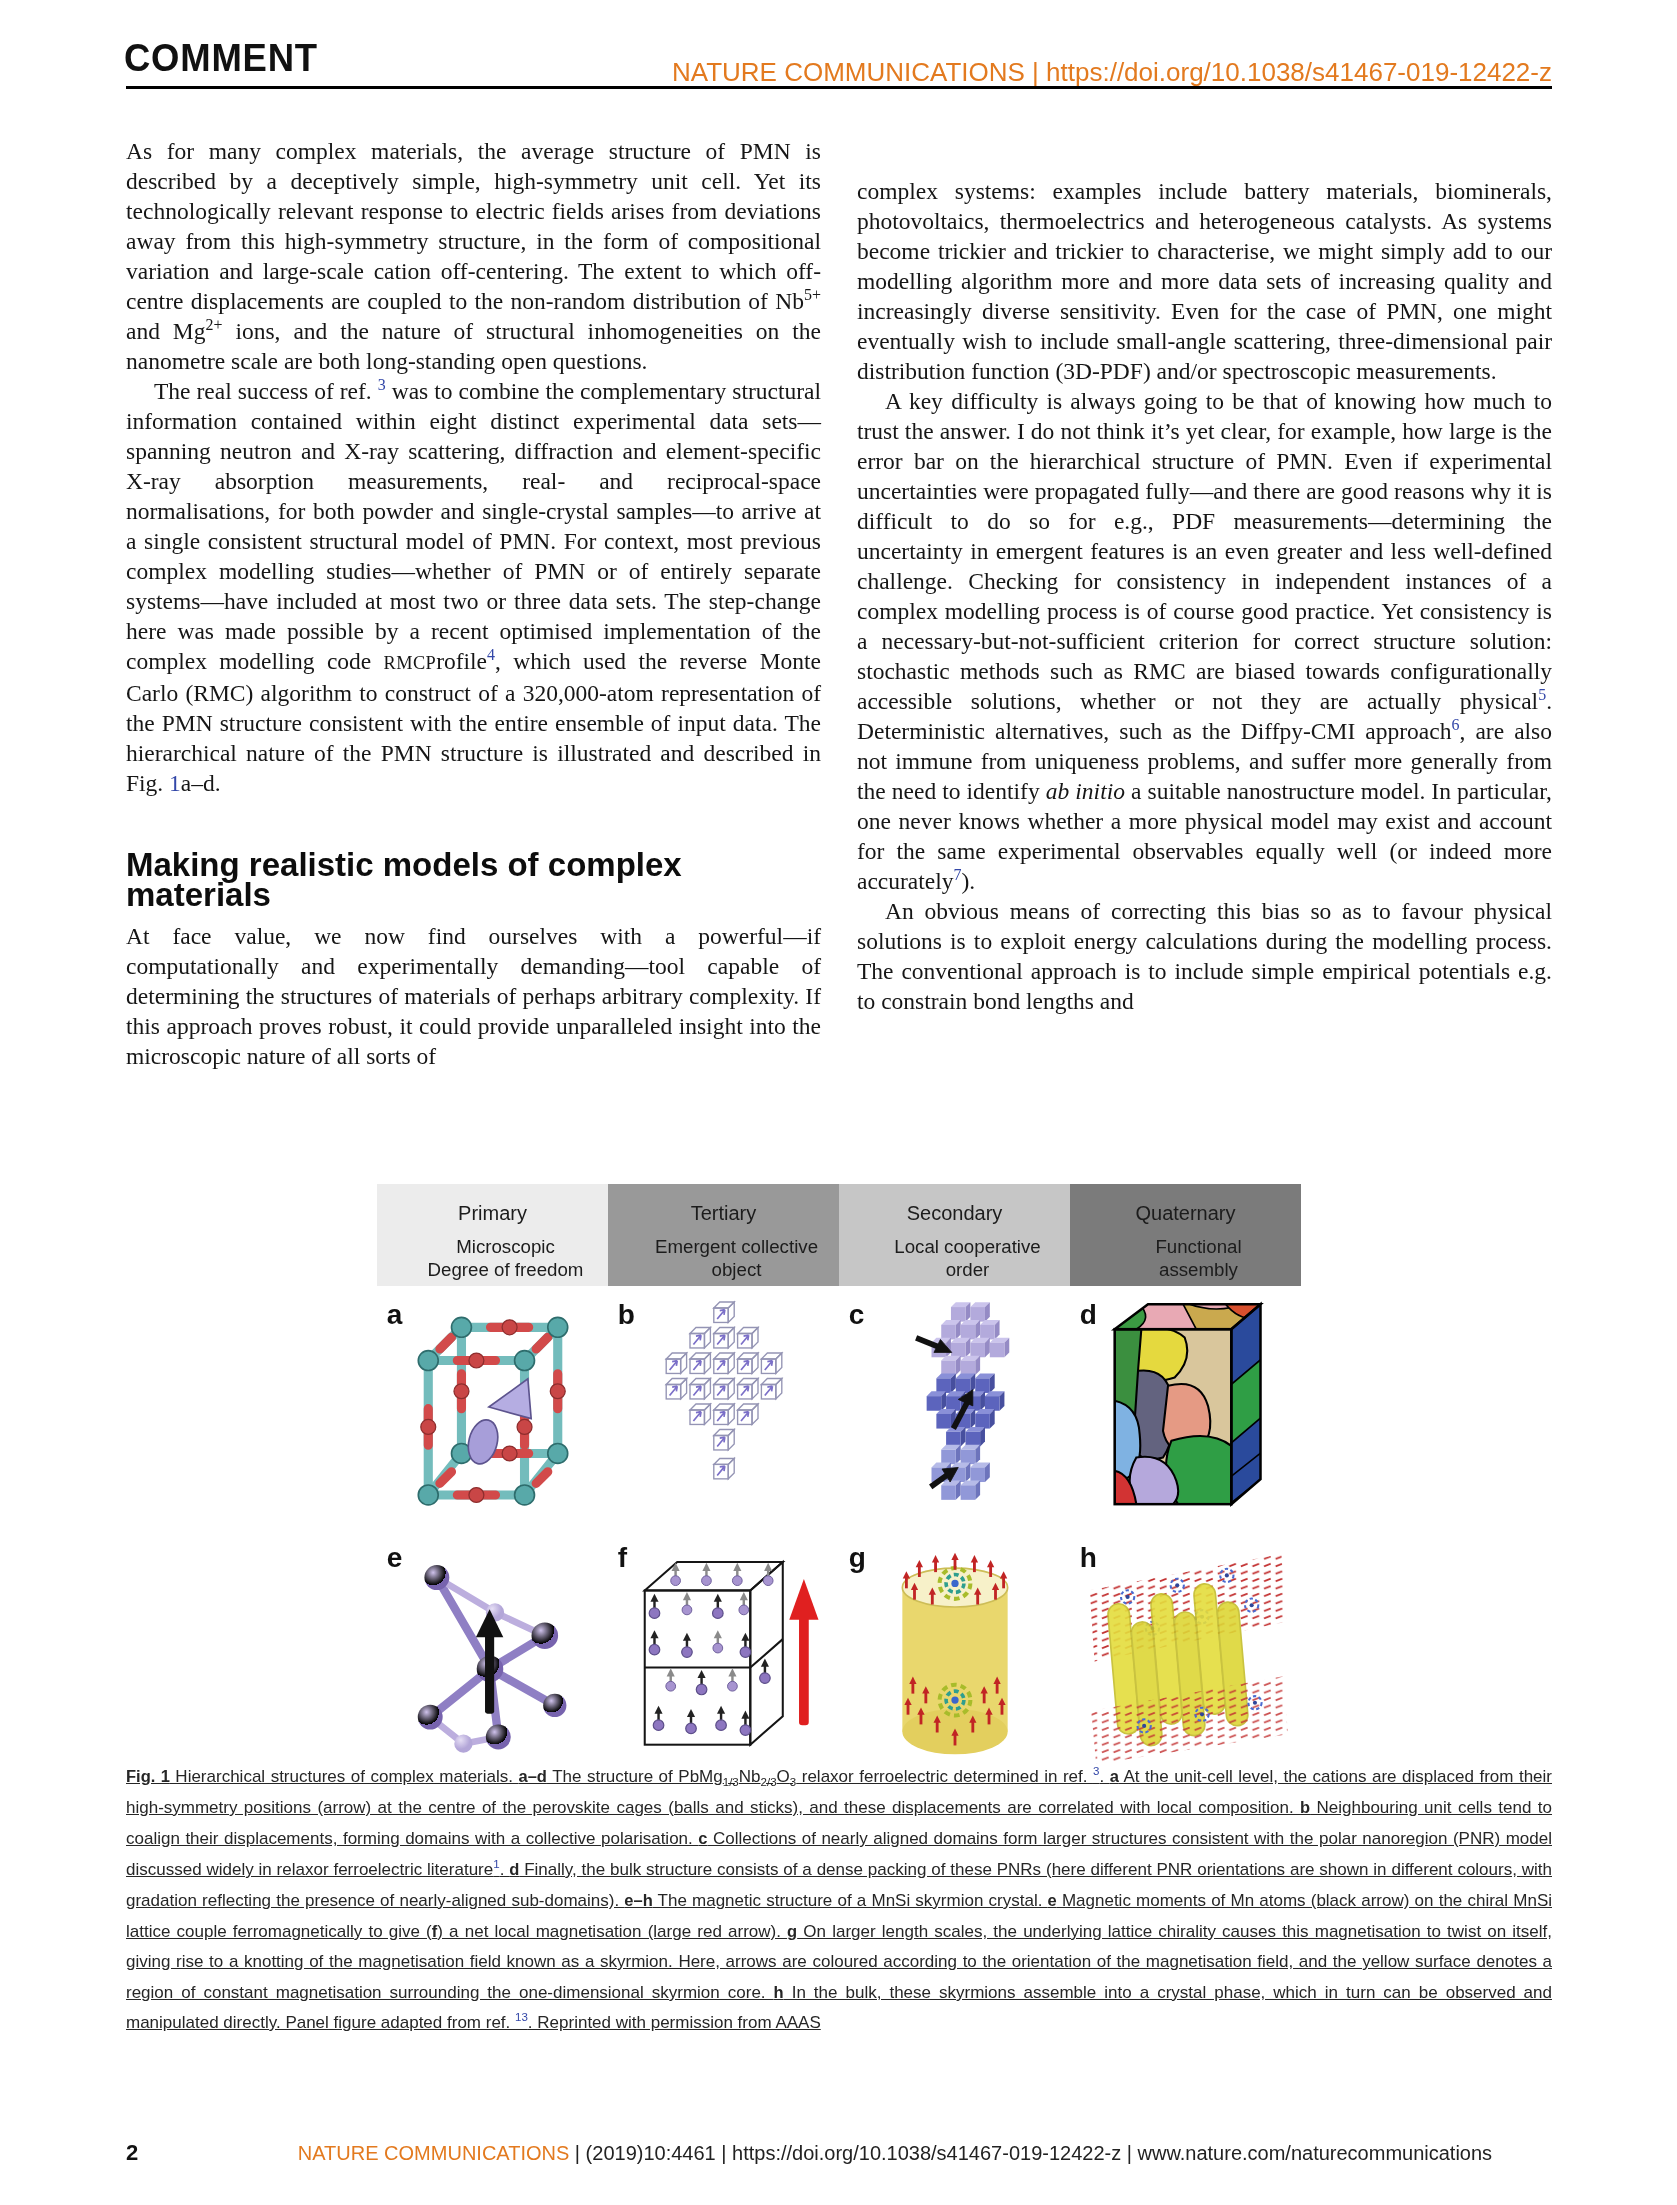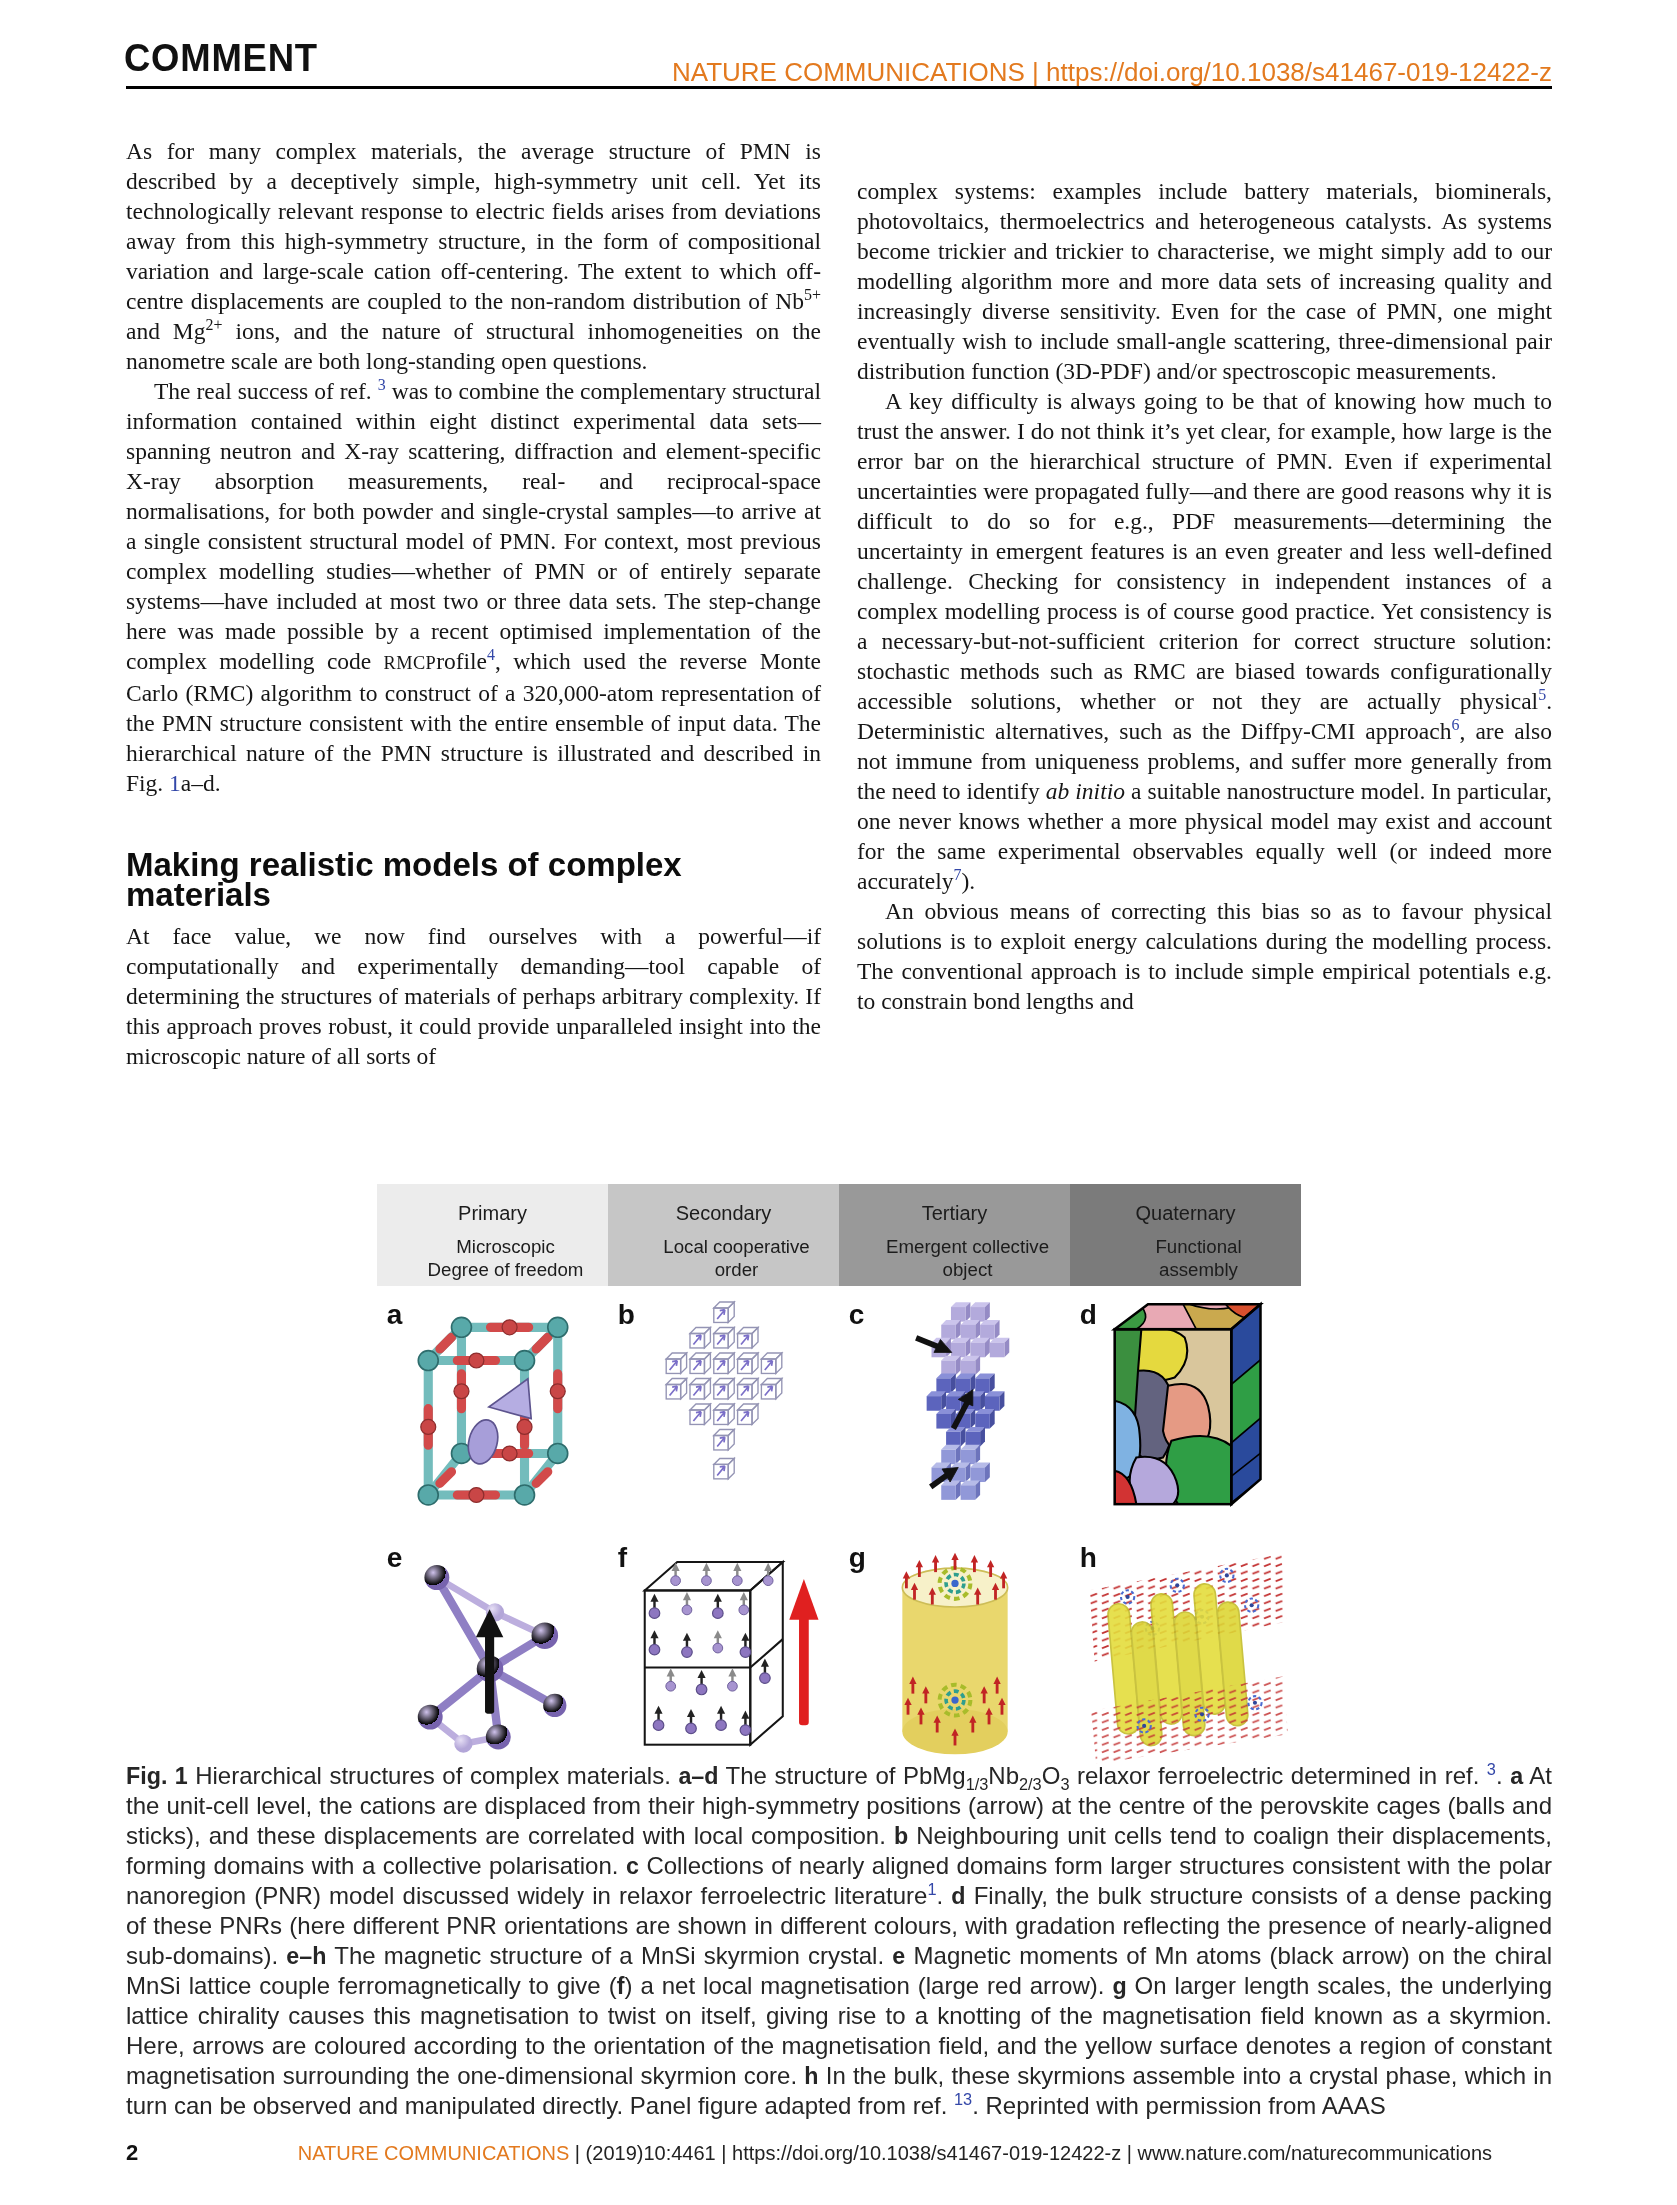--- a/index.html
+++ b/index.html
@@ -40,21 +40,21 @@
   .panel-row{display:flex;position:relative;}
   .panel{width:231px;position:relative;}
   .panel .letter{position:absolute;left:9.7px;top:13px;font-family:"Liberation Sans",sans-serif;
     font-weight:bold;font-size:28px;color:#111;}
   .panel svg{display:block;margin:8px auto 0 auto;}
   #row1 .panel{height:243px;}
   #row2 .panel{height:253px;}
 
   
   #figure-caption{position:absolute;left:126px;top:1761px;width:1426px;
-    font-family:"Liberation Sans",sans-serif;font-size:24px;line-height:30px;color:#262626;text-align:justify;}
+    font-family:"Liberation Sans",sans-serif;font-size:17px;line-height:30px;color:#262626;text-align:justify;text-decoration:underline;}
 
   
   #footer{position:absolute;left:126px;top:2140px;width:1426px;font-family:"Liberation Sans",sans-serif;font-size:20px;}
   #page-number{font-weight:bold;font-size:22px;color:#111;}
   #footer-journal{color:#e37a1f;margin-left:154px;}
   #footer-info{color:#222;}
 </style>
 </head>
 <body>
 
@@ -78,29 +78,29 @@
   </div>
 
   <div id="figure">
 
     <div id="fig-header">
       <div class="fig-cell" style="background-color: rgb(236, 236, 236);">
         <div class="t">Primary</div>
         <div class="s">Microscopic
 Degree of freedom</div>
       </div>
+      <div class="fig-cell" style="background-color: rgb(153, 153, 153);">
+        <div class="t">Tertiary</div>
+        <div class="s">Emergent collective
+object</div>
+      </div>
       <div class="fig-cell" style="background-color: rgb(198, 198, 198);">
         <div class="t">Secondary</div>
         <div class="s">Local cooperative
 order</div>
-      </div>
-      <div class="fig-cell" style="background-color: rgb(153, 153, 153);">
-        <div class="t">Tertiary</div>
-        <div class="s">Emergent collective
-object</div>
       </div>
       <div class="fig-cell" style="background-color: rgb(123, 123, 123);">
         <div class="t">Quaternary</div>
         <div class="s">Functional
 assembly</div>
       </div>
     </div>
 
     <div class="panel-row" id="row1">
 

